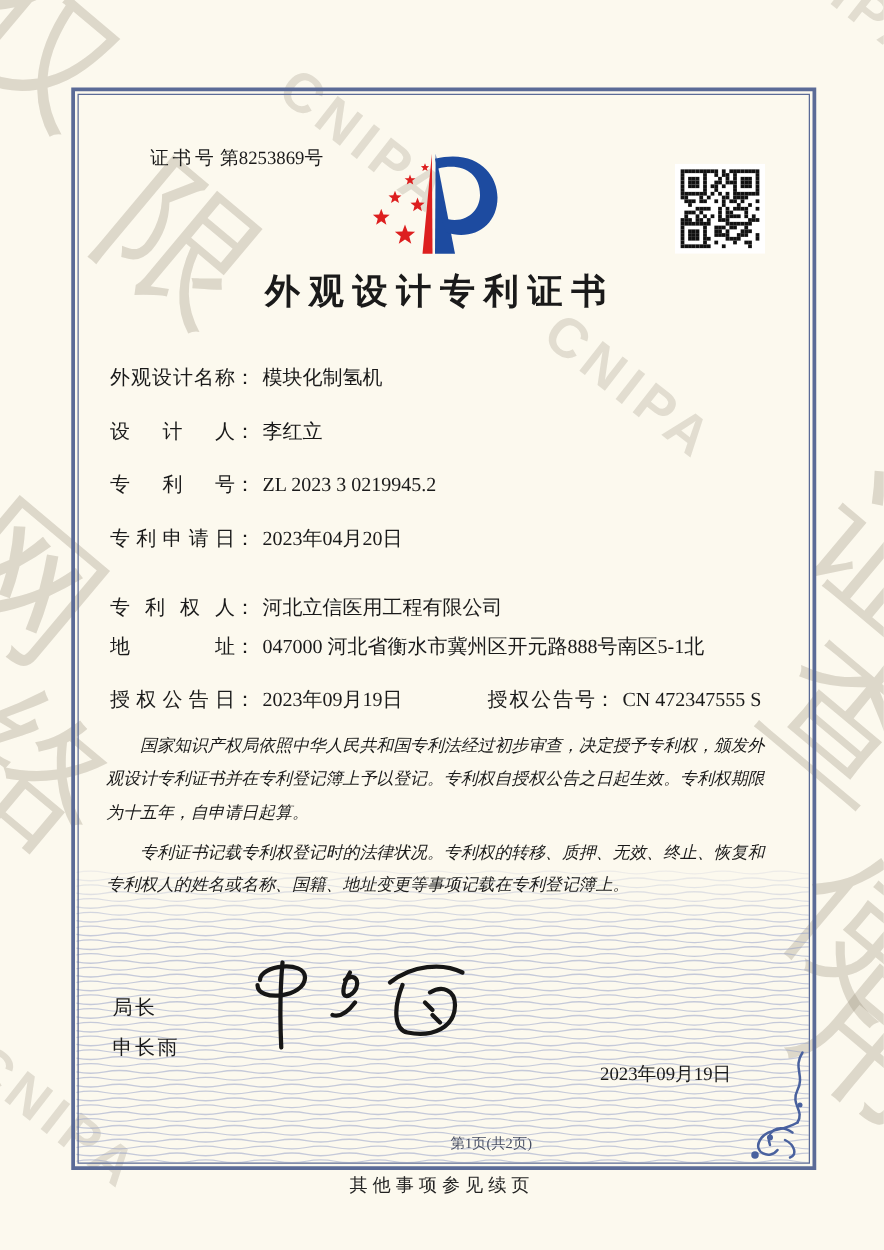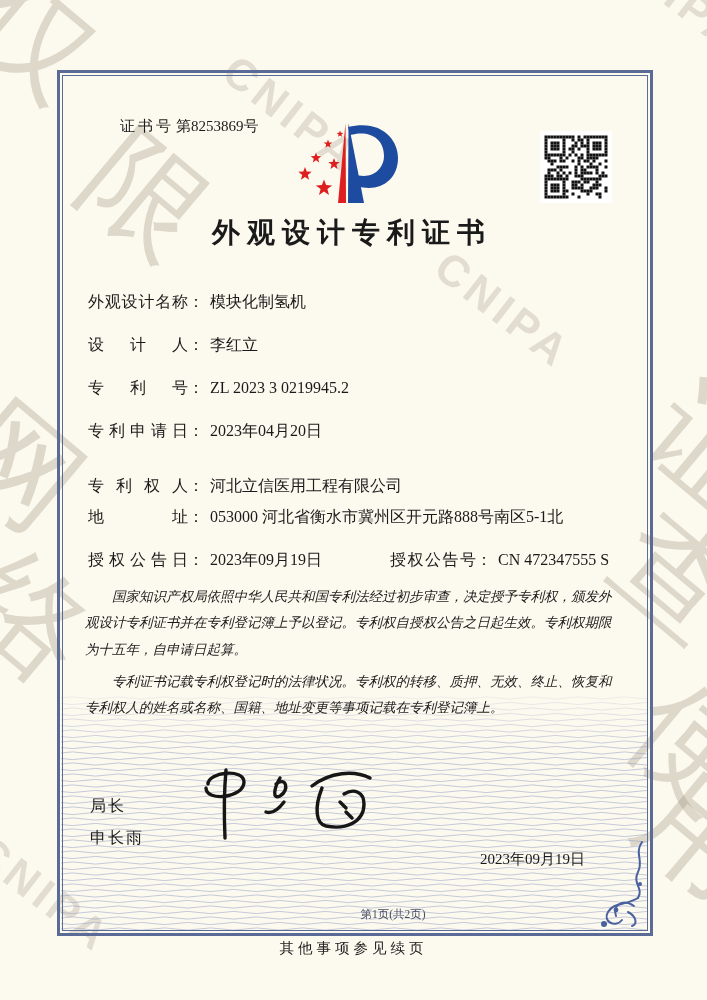--- a/index.html
+++ b/index.html
@@ -405,21 +405,21 @@
 
       <div class="frow" style="top:129px;">
         <span class="flabel">专利申请日</span><span class="fcolon">：</span><span>2023年04月20日</span>
       </div>
 
       <div class="frow" style="top:184px;">
         <span class="flabel">专利权人</span><span class="fcolon">：</span><span>河北立信医用工程有限公司</span>
       </div>
 
       <div class="frow" style="top:215px;">
-        <span class="flabel">地址</span><span class="fcolon">：</span><span>053000 河北省衡水市冀州区开元路888号南区5-1北</span>
+        <span class="flabel">地址</span><span class="fcolon">：</span><span>047000 河北省衡水市冀州区开元路888号南区5-1北</span>
       </div>
 
       <div class="frow" style="top:258px;">
         <span class="flabel">授权公告日</span><span class="fcolon">：</span><span>2023年09月19日</span>
         <span class="fgroup2">
           <span class="flabel">授权公告号</span><span class="fcolon">：</span><span>CN 472347555 S</span>
         </span>
       </div>
     </div>
 

